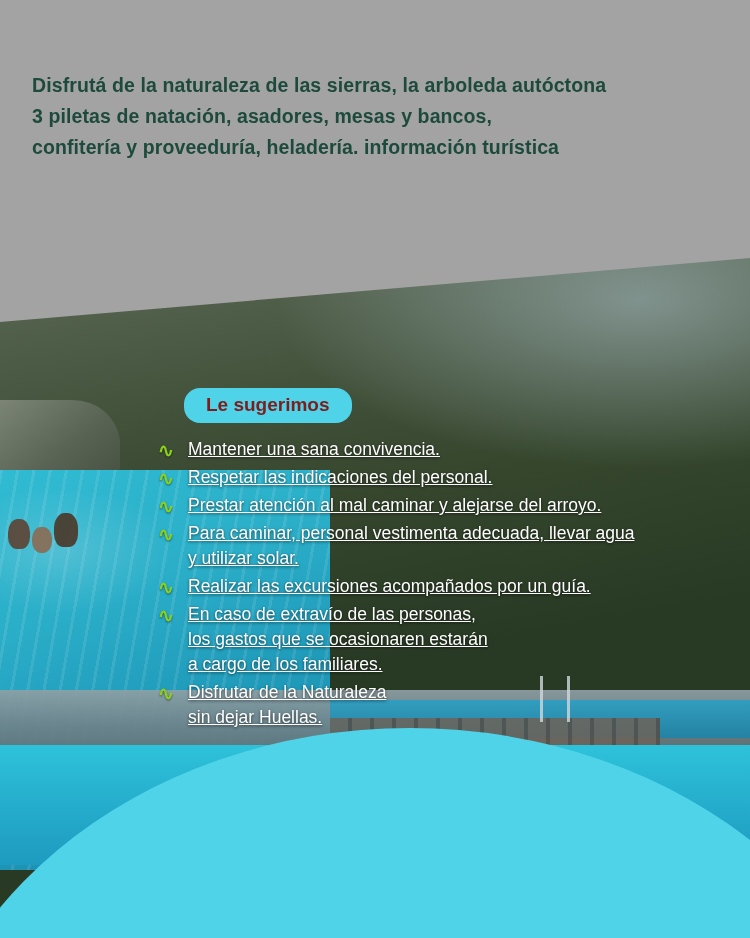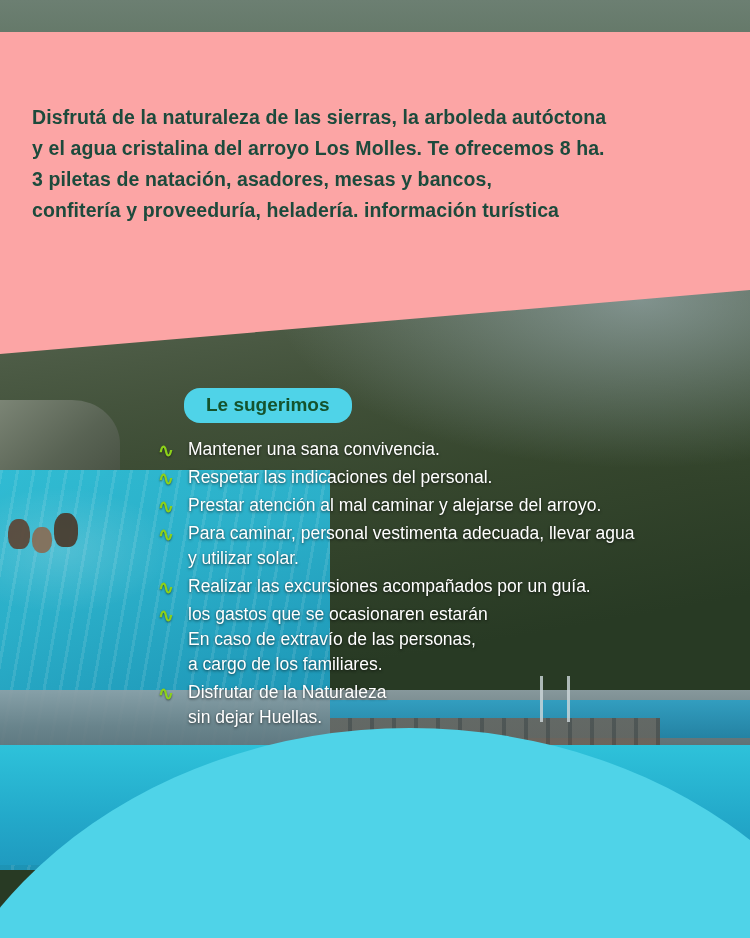--- a/index.html
+++ b/index.html
@@ -107,24 +107,23 @@
     border-left: 3px solid #cfd9dc;
     border-right: 3px solid #cfd9dc;
     opacity: .8;
   }
 
   
   .banner {
     position: absolute;
     left: 0; top: 0;
     width: 750px; height: 330px;
-    background: #fca5a5;
+    background: #a3a3a3;
     clip-path: polygon(0 0, 750px 0, 750px 258px, 0 322px);
     z-index: 3;
-    margin-top: 32px;
   }
   .banner-text {
     position: absolute;
     left: 32px; top: 70px;
     width: 700px;
     color: #1d4a3c;
     font-size: 19.5px;
     font-weight: bold;
     line-height: 31px;
     letter-spacing: .1px;
@@ -134,21 +133,21 @@
   
   .suggest {
     position: absolute;
     left: 150px; top: 388px;
     width: 560px;
     z-index: 4;
   }
   .suggest-pill {
     display: inline-block;
     background: #4fd3e8;
-    color: #14532d;
+    color: #7f1d1d;
     font-size: 19px;
     font-weight: bold;
     padding: 6px 22px 7px 22px;
     border-radius: 16px;
     margin-left: 34px;
   }
   .suggest-list {
     list-style: none;
     margin-top: 14px;
   }
@@ -163,21 +162,21 @@
   }
   .tilde {
     position: absolute;
     left: 8px; top: 4px;
     color: #8cd11a;
     font-size: 19px;
     font-weight: bold;
     line-height: 19px;
     text-shadow: 0 1px 2px rgba(0,0,0,.5);
   }
-  .li-cont { display: block; }
+  .li-cont { display: block; text-decoration: underline; }
 
   
   .bottom-curve {
     position: absolute;
     left: -90px; bottom: -210px;
     width: 1000px; height: 420px;
     background: #4fd3e8;
     border-radius: 50% 50% 0 0 / 100% 100% 0 0;
     z-index: 5;
   }
@@ -197,21 +196,20 @@
   </div>
   <div class="deck"></div>
   <div class="deck-wall"></div>
   <div class="stone-wall"></div>
   <div class="ladder"></div>
   <div class="big-pool"></div>
 
   <div class="banner">
     <div class="banner-text">
       <p>Disfrutá de la naturaleza de las sierras, la arboleda autóctona</p>
-      <p>y el agua cristalina del arroyo Los Molles. Te ofrecemos 8 ha.</p>
       <p>3 piletas de natación, asadores, mesas y bancos,</p>
       <p>confitería  y proveeduría, heladería.  información turística</p>
     </div>
   </div>
 
   <div class="suggest">
     <div class="suggest-pill">Le sugerimos</div>
     <ul class="suggest-list">
 
       <li>
@@ -235,22 +233,22 @@
         <span class="li-cont">y utilizar solar.</span>
       </li>
 
       <li>
         <span class="tilde">∿</span>
         <span class="li-cont">Realizar las excursiones acompañados por un guía.</span>
       </li>
 
       <li>
         <span class="tilde">∿</span>
+        <span class="li-cont">En caso de extravío de las personas,</span>
         <span class="li-cont">los gastos que se ocasionaren estarán</span>
-        <span class="li-cont">En caso de extravío de las personas,</span>
         <span class="li-cont">a cargo de los familiares.</span>
       </li>
 
       <li>
         <span class="tilde">∿</span>
         <span class="li-cont">Disfrutar de la Naturaleza</span>
         <span class="li-cont">sin dejar Huellas.</span>
       </li>
 
     </ul>

